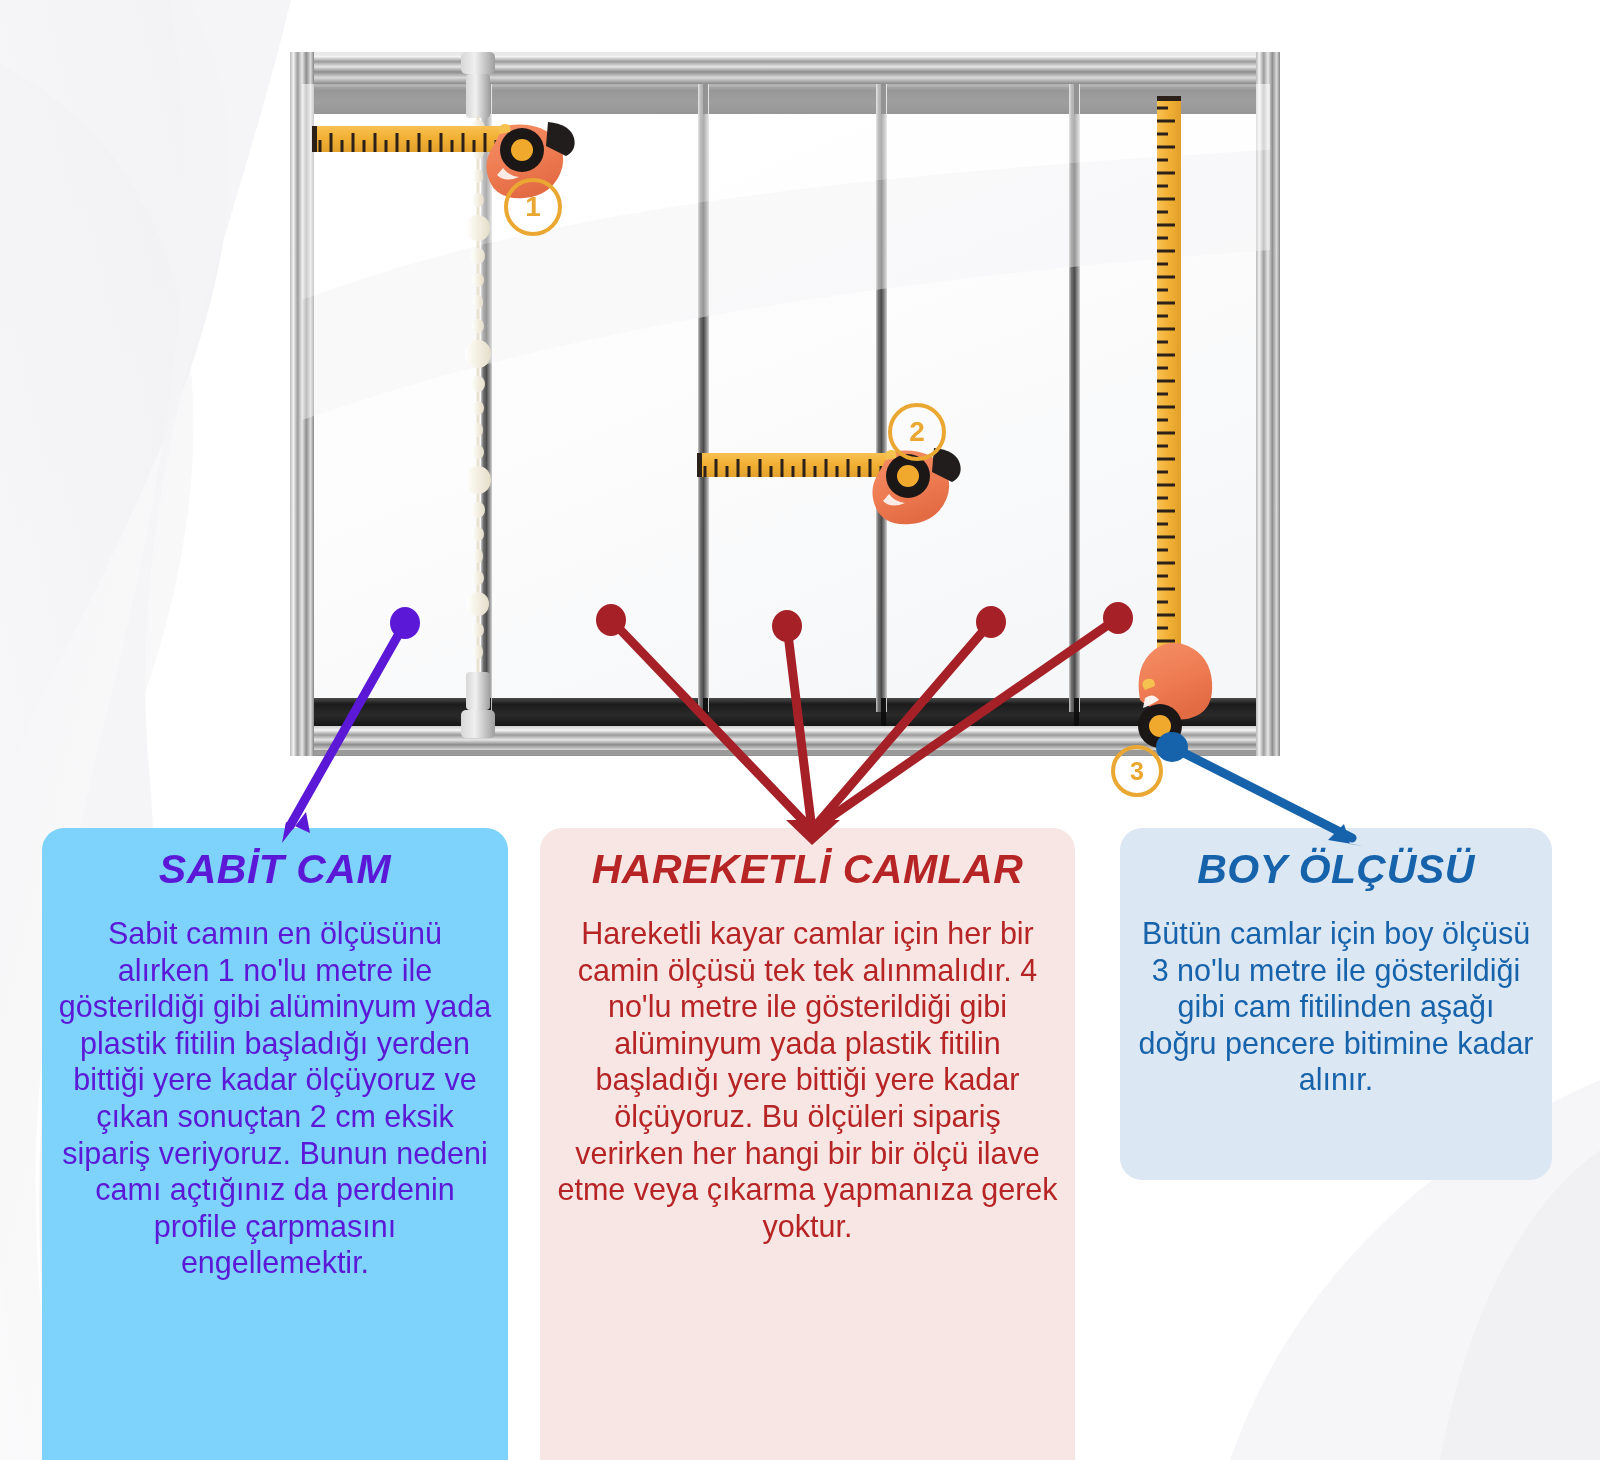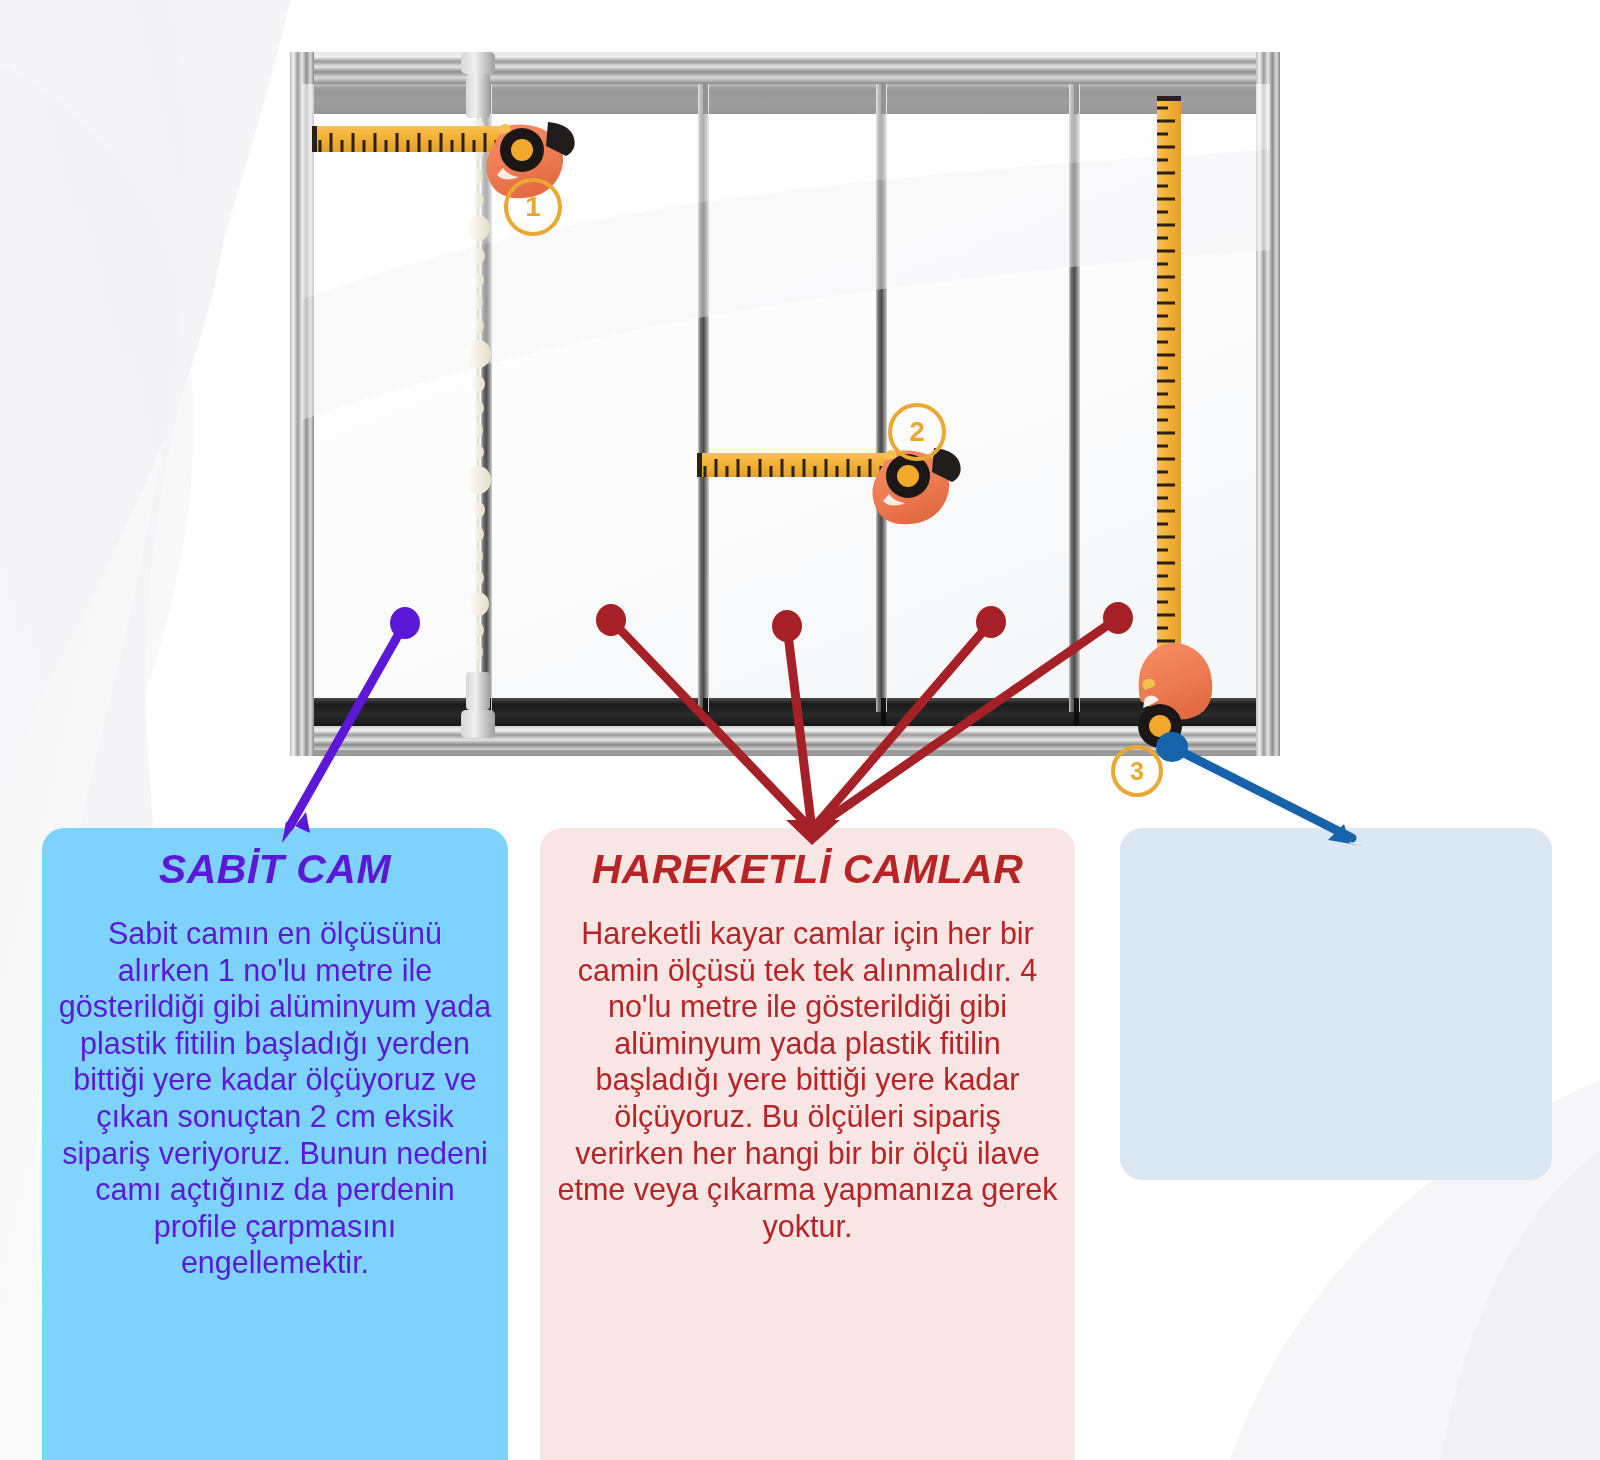--- a/index.html
+++ b/index.html
@@ -423,15 +423,17 @@
     <div class="card-title">SABİT CAM</div>
     <div class="card-body">Sabit camın en ölçüsünü alırken 1 no'lu metre ile gösterildiği gibi alüminyum yada plastik fitilin başladığı yerden bittiği yere kadar ölçüyoruz ve çıkan sonuçtan 2 cm eksik sipariş veriyoruz. Bunun nedeni camı açtığınız da perdenin profile çarpmasını engellemektir.</div>
   </div>
 
   <div class="card" id="card-hareketli">
     <div class="card-title">HAREKETLİ CAMLAR</div>
     <div class="card-body">Hareketli kayar camlar için her bir camin ölçüsü tek tek alınmalıdır. 4 no'lu metre ile gösterildiği gibi alüminyum yada plastik fitilin başladığı yere bittiği yere kadar ölçüyoruz. Bu ölçüleri sipariş verirken her hangi bir bir ölçü ilave etme veya çıkarma yapmanıza gerek yoktur.</div>
   </div>
 
   <div class="card" id="card-boy">
+    <div class="card-title">BOY ÖLÇÜSÜ</div>
+    <div class="card-body">Bütün camlar için boy ölçüsü 3 no'lu metre ile gösterildiği gibi cam fitilinden aşağı doğru pencere bitimine kadar alınır.</div>
   </div>
 
 </div>
 
 </body></html>

